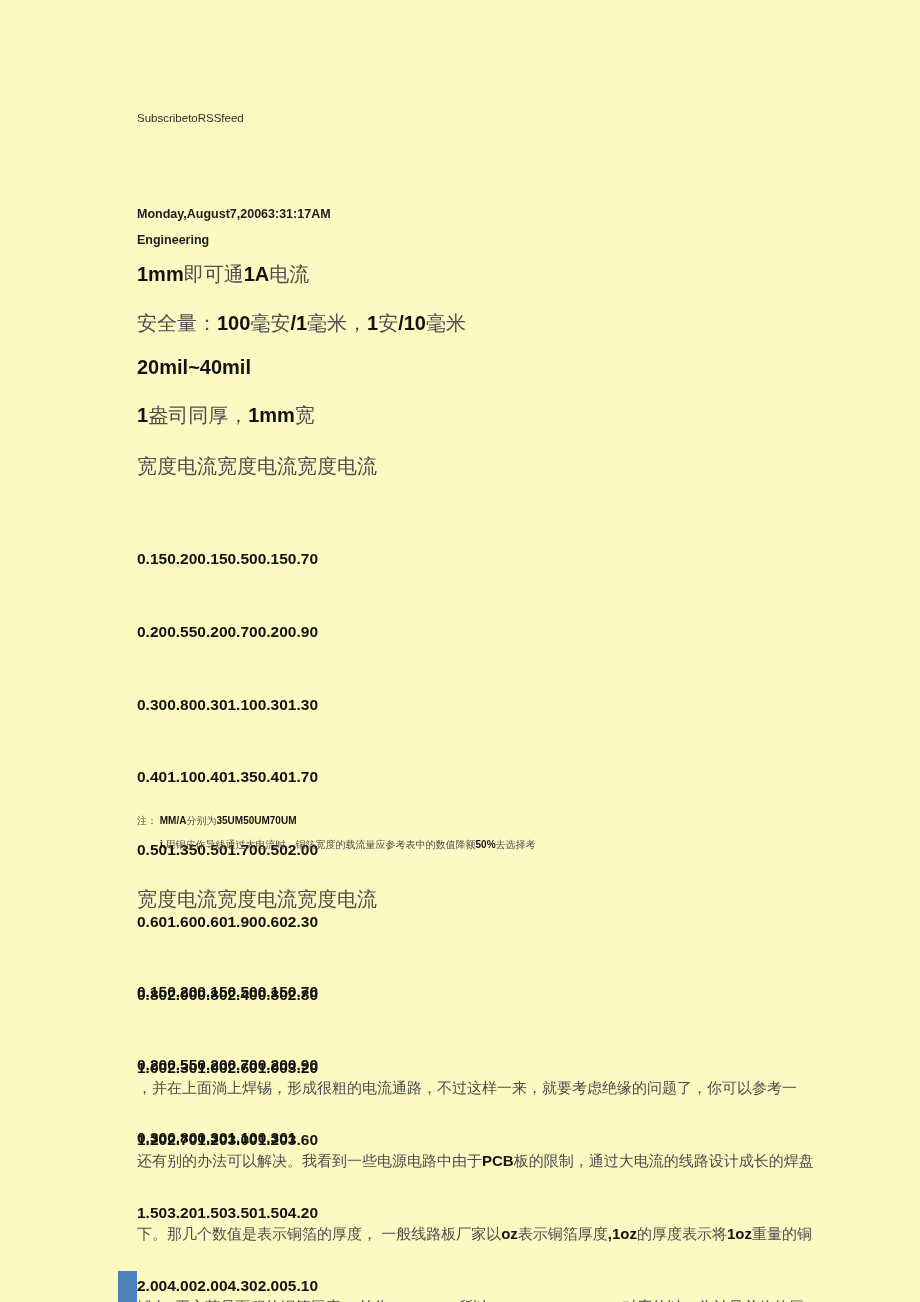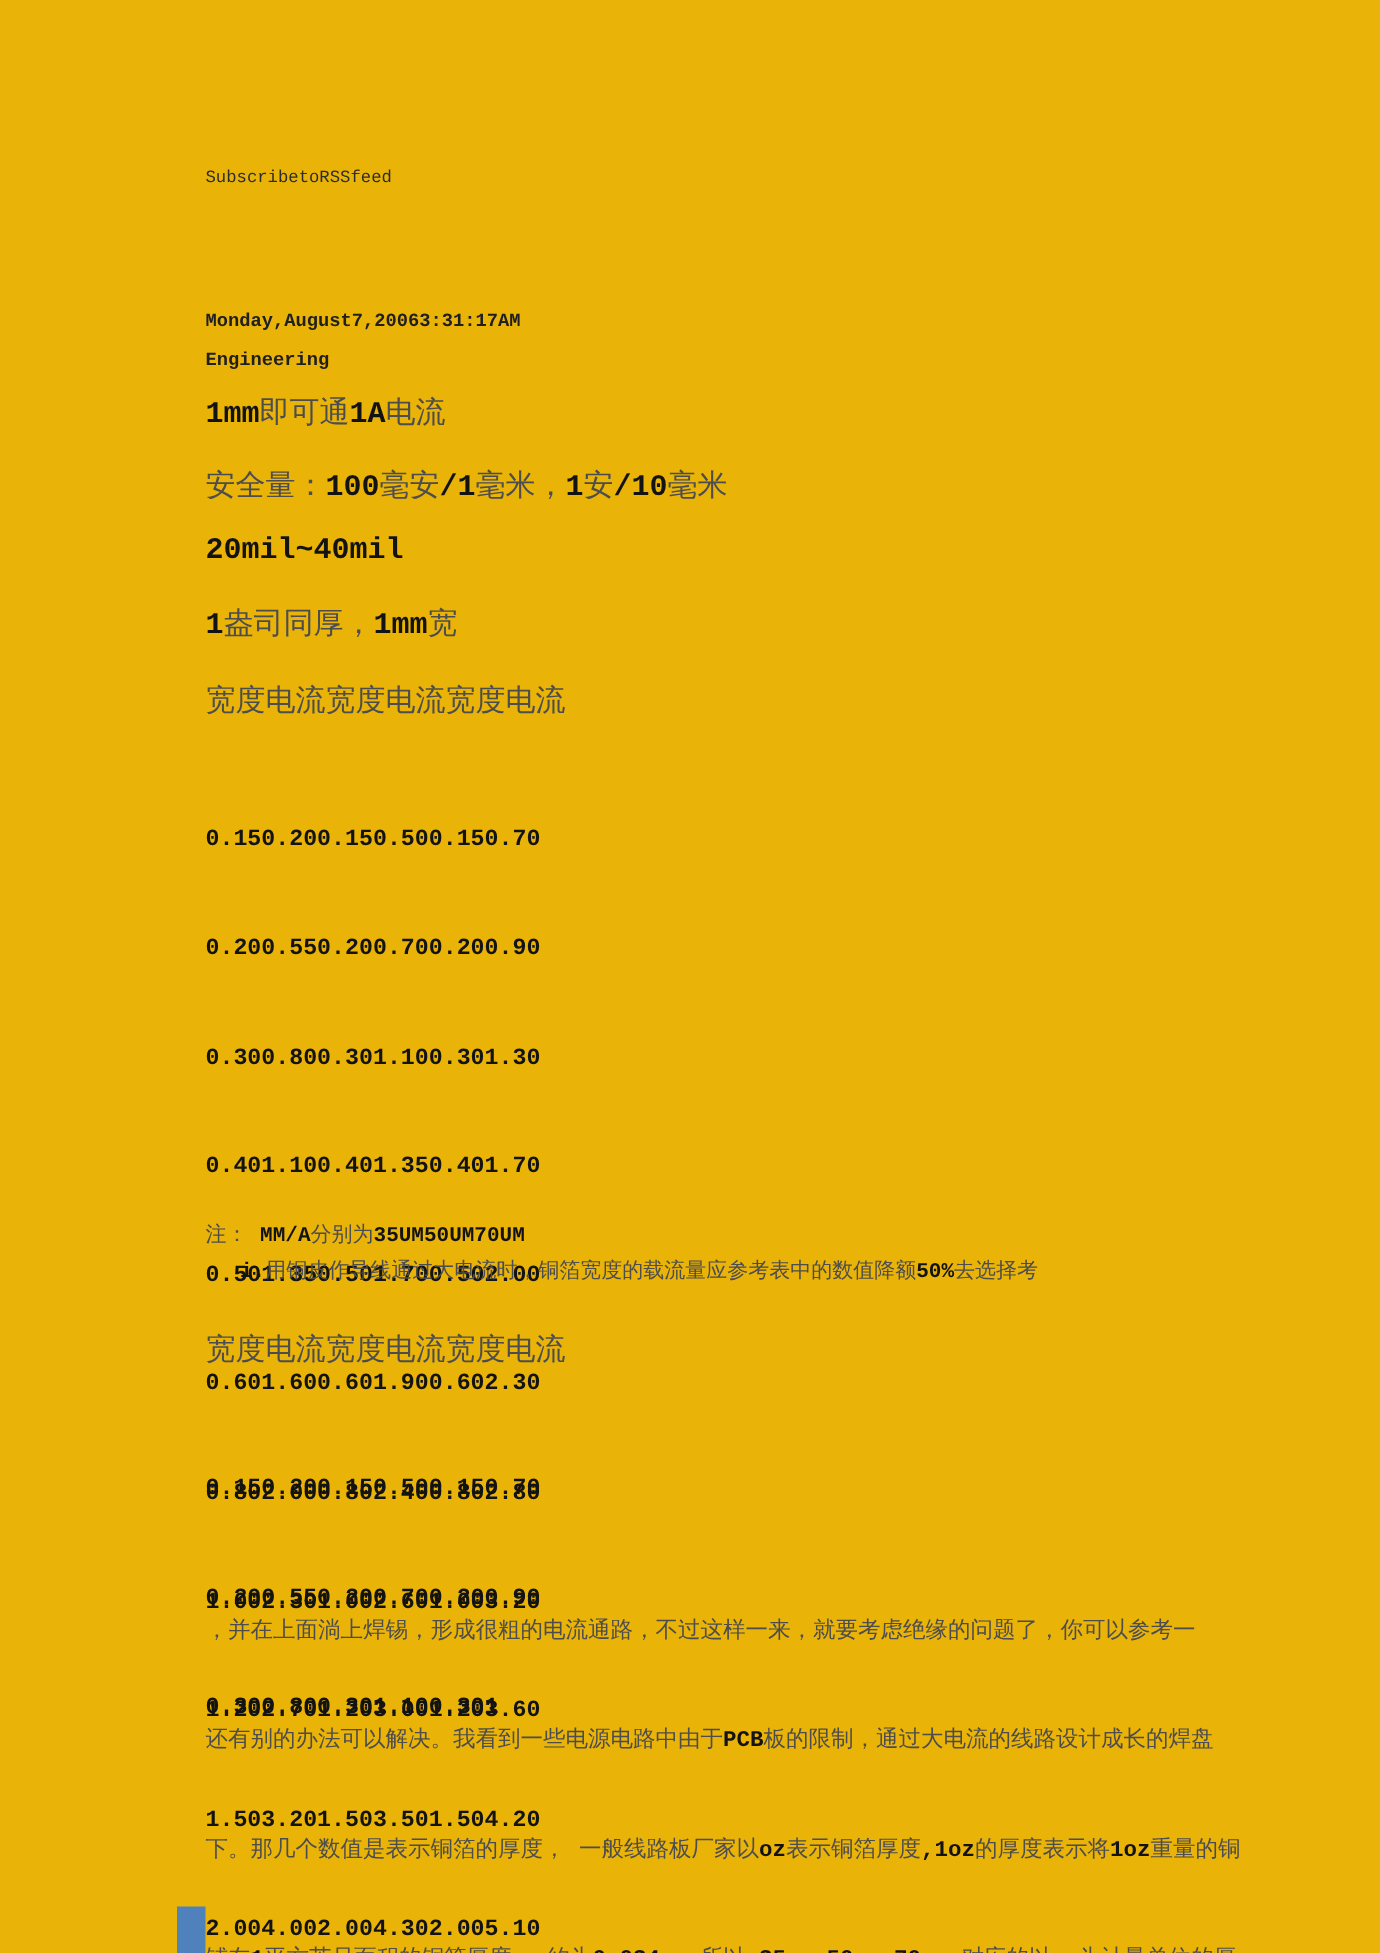--- a/index.html
+++ b/index.html
@@ -1,22 +1,22 @@
 <!DOCTYPE html>
 <html><head>
 <meta charset="utf-8">
 <style>
   html,body{margin:0;padding:0;background:#ffffff;}
   .page{
     position:relative;
     width:920px;
     height:1302px;
-    background:#eab308;
+    background:#fef9c3;
     overflow:hidden;
-    font-family:Liberation Mono, monospace;
+    font-family:Liberation Sans, sans-serif;
   }
   .blk{
     position:absolute;
     left:137px;
     white-space:pre;
     color:#4d4d4d;
   }
   
   .r-lat{font-weight:700;color:#131313;}
   .r-cjk{font-weight:400;color:#4d4d4d;}
@@ -28,21 +28,21 @@
   .meta2{top:233px;font-size:12.5px;font-weight:700;color:#202020;text-align:right;}
   .body15{font-size:20px;}
   .latline{font-weight:700;color:#131313;}
   .cjkline{color:#4d4d4d;}
   .tablebox{
     font-size:15.5px;
     font-weight:700;
     color:#131313;
     line-height:24.2px;
   }
-  .note{font-size:14px;}
+  .note{font-size:10px;}
   .para{
     font-size:15px;
     line-height:24.4px;
   }
   .bottom-block{
     position:absolute;
     left:118px;
     top:1271px;
     width:19px;
     height:31px;

